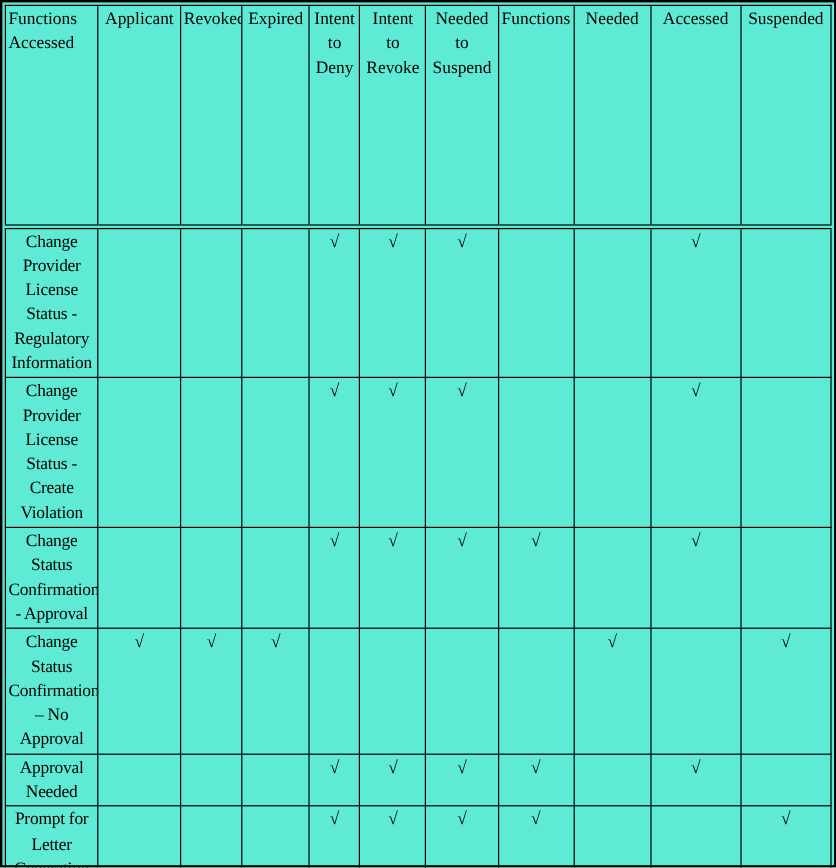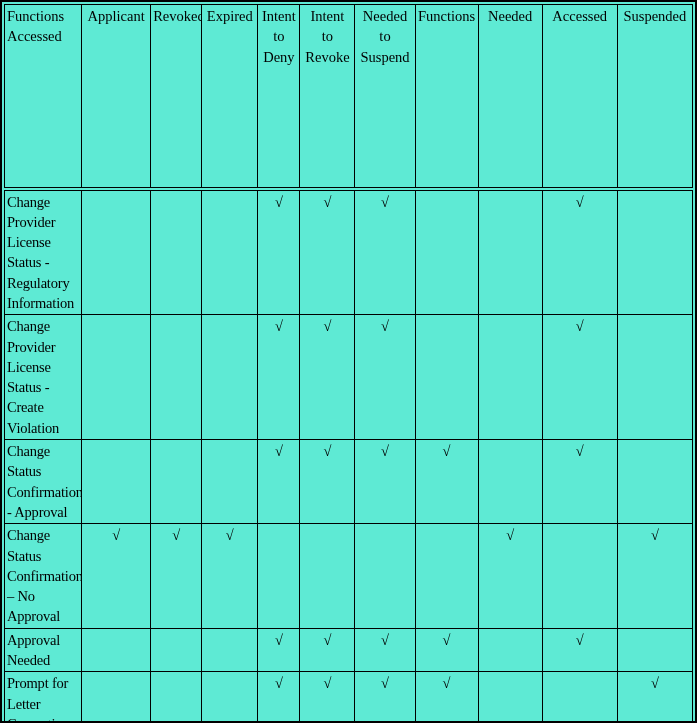--- a/index.html
+++ b/index.html
@@ -37,21 +37,21 @@
     white-space: pre-line;
   }
   th.corner {
     vertical-align: bottom;
     text-align: left;
     padding-left: 2px;
     padding-bottom: 2px;
     white-space: pre-line;
   }
   td.row-label {
-    text-align: left;
+    text-align: center;
     padding-left: 2px;
     white-space: pre-line;
     letter-spacing: -0.2px;
   }
   td.check {
     text-align: center;
     padding-top: 1px;
   }
   
   tr.hr { height: 184px; }

